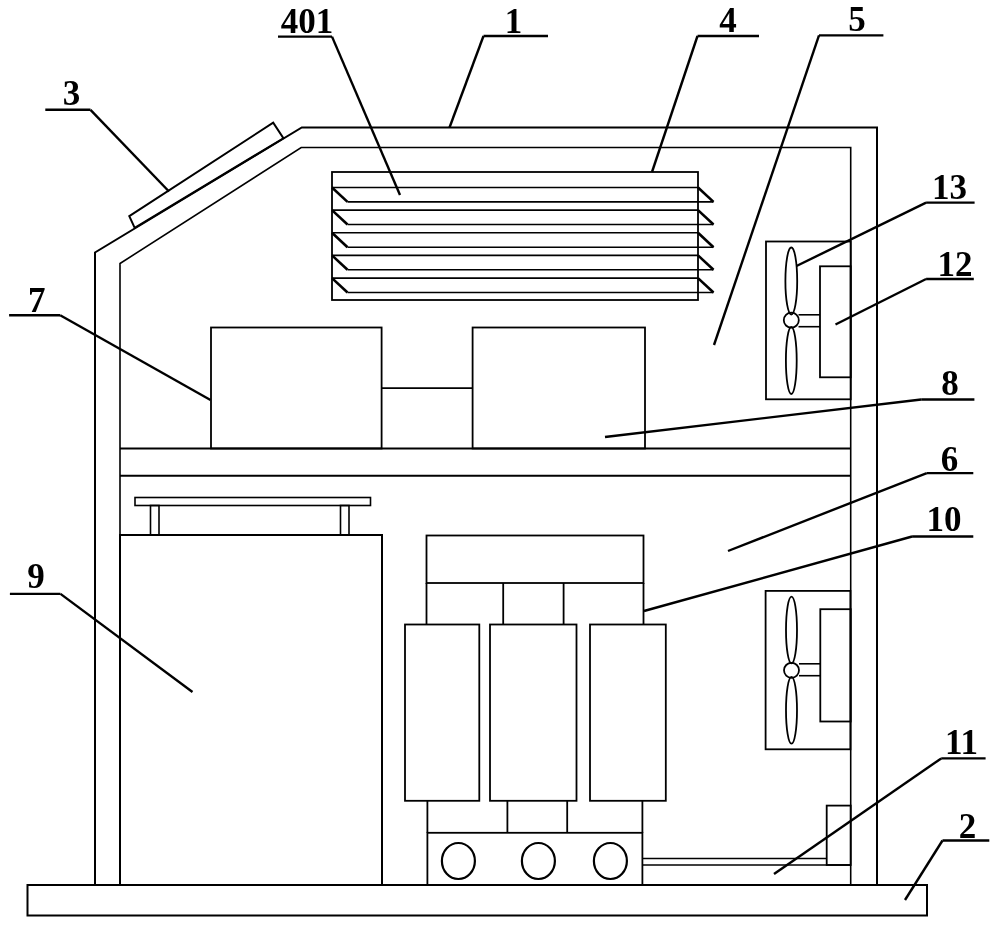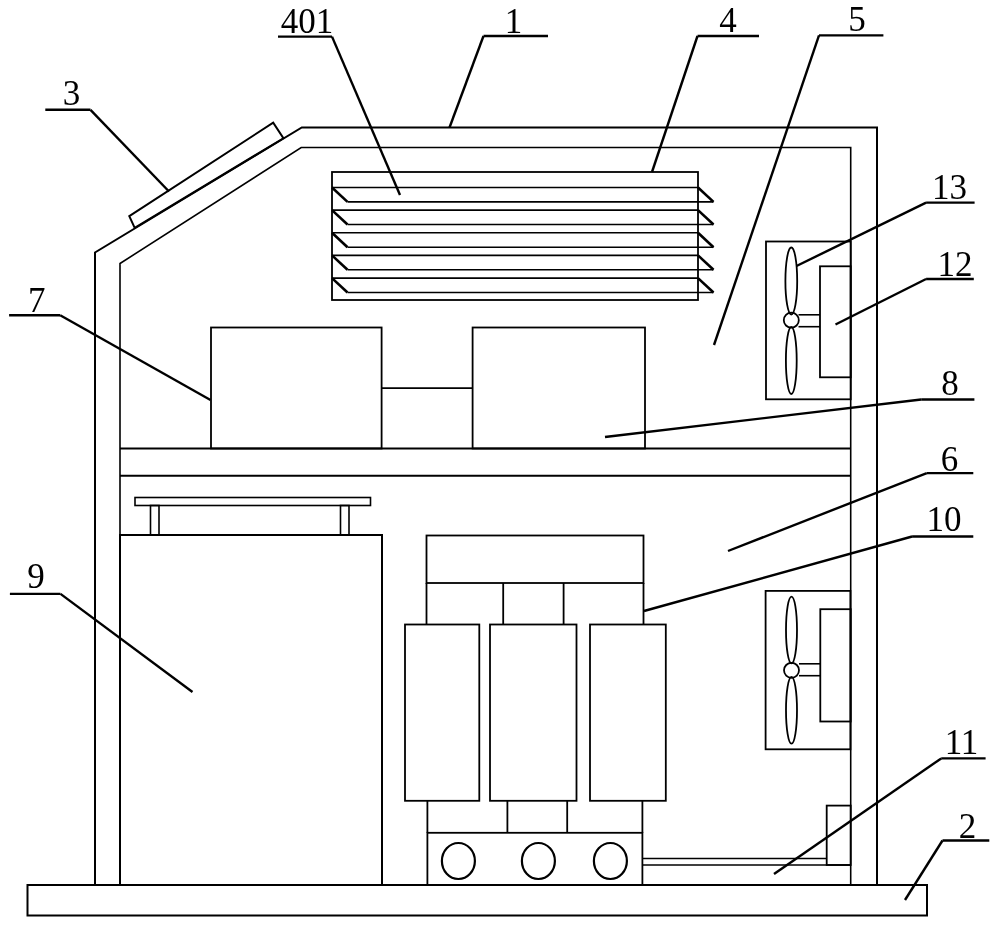--- a/index.html
+++ b/index.html
@@ -1,16 +1,16 @@
 <!DOCTYPE html>
 <html><head>
 <meta charset="utf-8">
 <style>
   html,body{margin:0;padding:0;background:#fff;}
-  #page{width:1000px;height:927px;position:relative;background:#fff;}
+  #page{width:1000px;height:927px;position:relative;background:#fff;font-weight:bold;}
   svg{display:block;}
   text{font-family:"Liberation Serif", serif;fill:#000;}
 </style>
 </head>
 <body>
 <div id="page">
 <svg width="1000" height="927" viewBox="0 0 1000 927" fill="none" stroke="#000" stroke-width="1.8" stroke-linecap="butt">
 
 <rect x="27.5" y="885" width="899.5" height="30.5" stroke-width="2"></rect>
 

